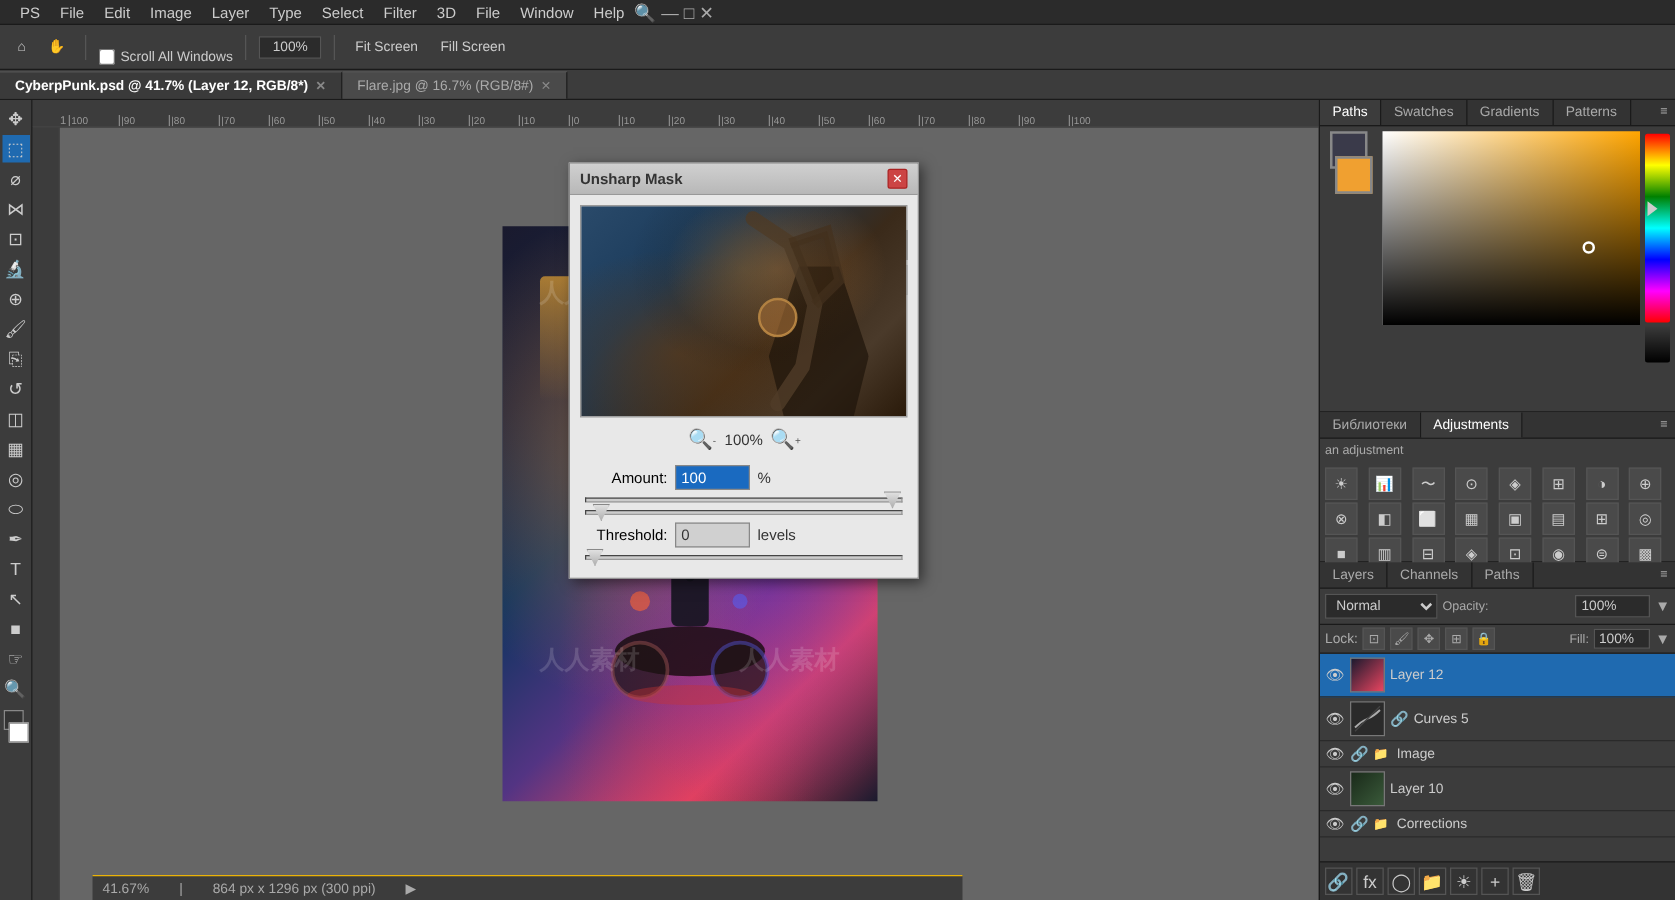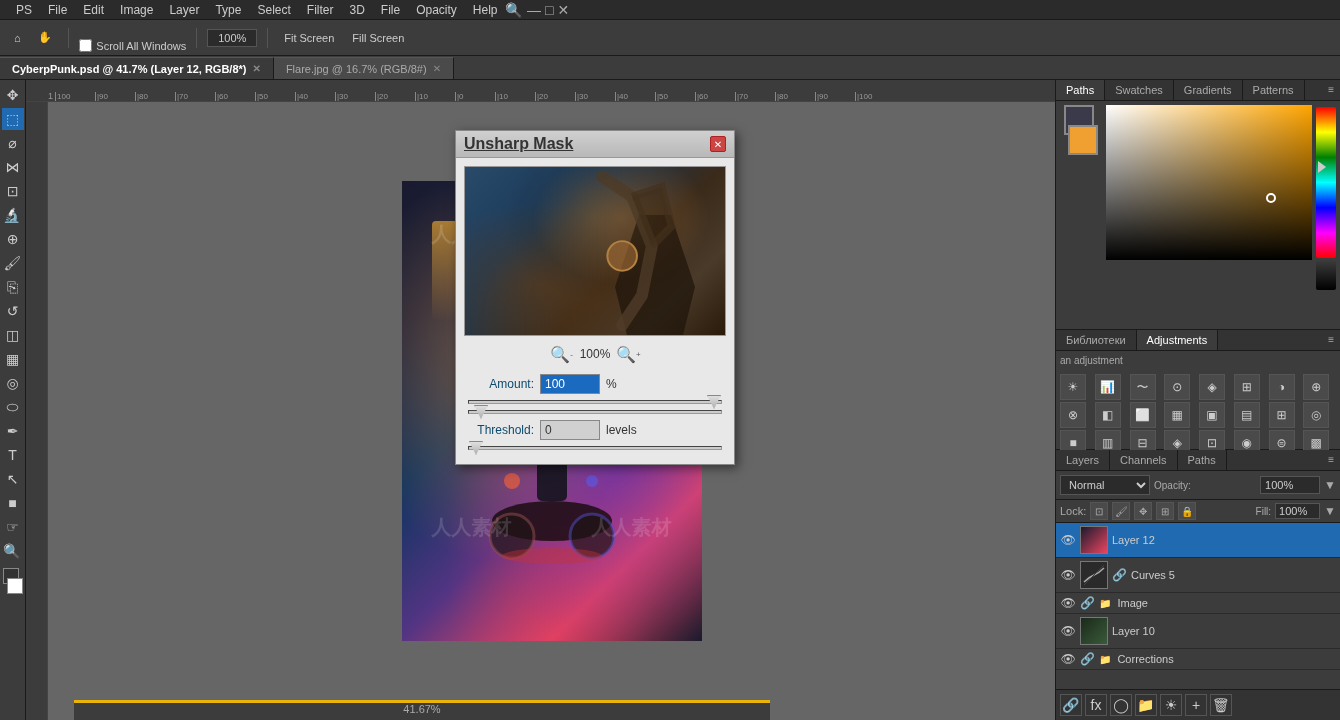--- a/index.html
+++ b/index.html
@@ -378,32 +378,31 @@
       cursor: pointer;
       display: flex;
       align-items: center;
       justify-content: center;
     }
 
     
     .statusbar {
       height: 20px;
       background: #3c3c3c;
-      border-top: 3px solid #eab308;
+      border-top: 1px solid #eab308;
       display: flex;
       align-items: center;
       padding: 0 8px;
       font-size: 11px;
       color: #aaa;
       gap: 24px;
       position: absolute;
       bottom: 0;
       left: 26px;
       right: 285px;
-      flex-direction: column;
     }
 
     
     .dialog-overlay {
       position: absolute;
       top: 0; left: 0; right: 0; bottom: 0;
       pointer-events: none;
       z-index: 100;
     }
     .dialog {
@@ -418,24 +417,23 @@
     }
     .dialog-titlebar {
       background: linear-gradient(to bottom, #d0d0d0, #b8b8b8);
       padding: 4px 8px;
       display: flex;
       align-items: center;
       justify-content: space-between;
       border-bottom: 1px solid #999;
     }
     .dialog-title {
-      font-size: 16px;
+      font-size: 12px;
       color: #333;
       font-weight: bold;
-      text-decoration: underline;
     }
     .dialog-close-btn {
       width: 16px;
       height: 16px;
       background: #cc4444;
       border: 1px solid #aa2222;
       border-radius: 2px;
       display: flex;
       align-items: center;
       justify-content: center;
@@ -520,21 +518,21 @@
     .dialog-btn.default { border: 2px solid #555; }
 
     .dialog-row {
       display: flex;
       align-items: center;
       margin-bottom: 6px;
       gap: 6px;
     }
     .dialog-label {
       font-size: 12px;
-      color: #0c4a6e;
+      color: #000000;
       width: 70px;
       text-align: right;
     }
     .dialog-input {
       width: 60px;
       height: 20px;
       background: #1a6ac0;
       border: 1px solid #888;
       font-size: 12px;
       color: white;
@@ -596,21 +594,21 @@
   <span class="menubar-item">PS</span>
   <span class="menubar-item">File</span>
   <span class="menubar-item">Edit</span>
   <span class="menubar-item">Image</span>
   <span class="menubar-item">Layer</span>
   <span class="menubar-item">Type</span>
   <span class="menubar-item">Select</span>
   <span class="menubar-item">Filter</span>
   <span class="menubar-item">3D</span>
   <span class="menubar-item">File</span>
-  <span class="menubar-item">Opacity</span>
+  <span class="menubar-item">Window</span>
   <span class="menubar-item">Help</span>
   <span style="font-size:14px; cursor:pointer; color:#aaa; margin-right:4px;">🔍</span>
   <span style="font-size:14px; cursor:pointer; color:#aaa; margin-right:4px;">—</span>
   <span style="font-size:14px; cursor:pointer; color:#aaa; margin-right:4px;">□</span>
   <span style="font-size:14px; cursor:pointer; color:#aaa;">✕</span>
 </div>
 
 <div class="toolbar">
   <button class="toolbar-btn">⌂</button>
   <button class="toolbar-btn">✋</button>

